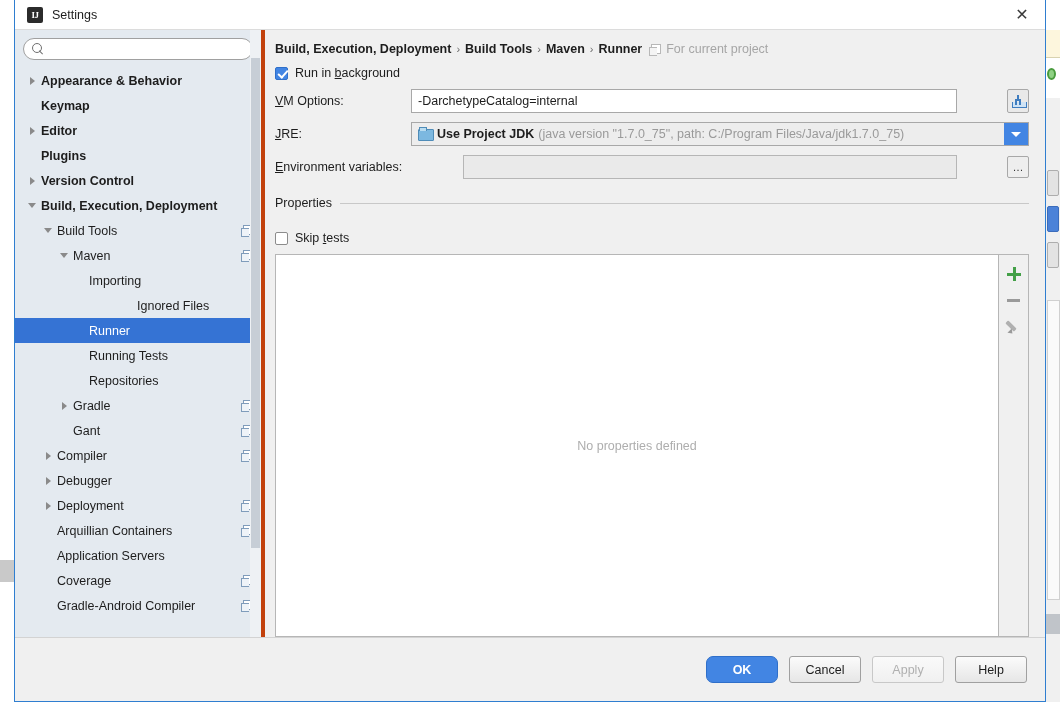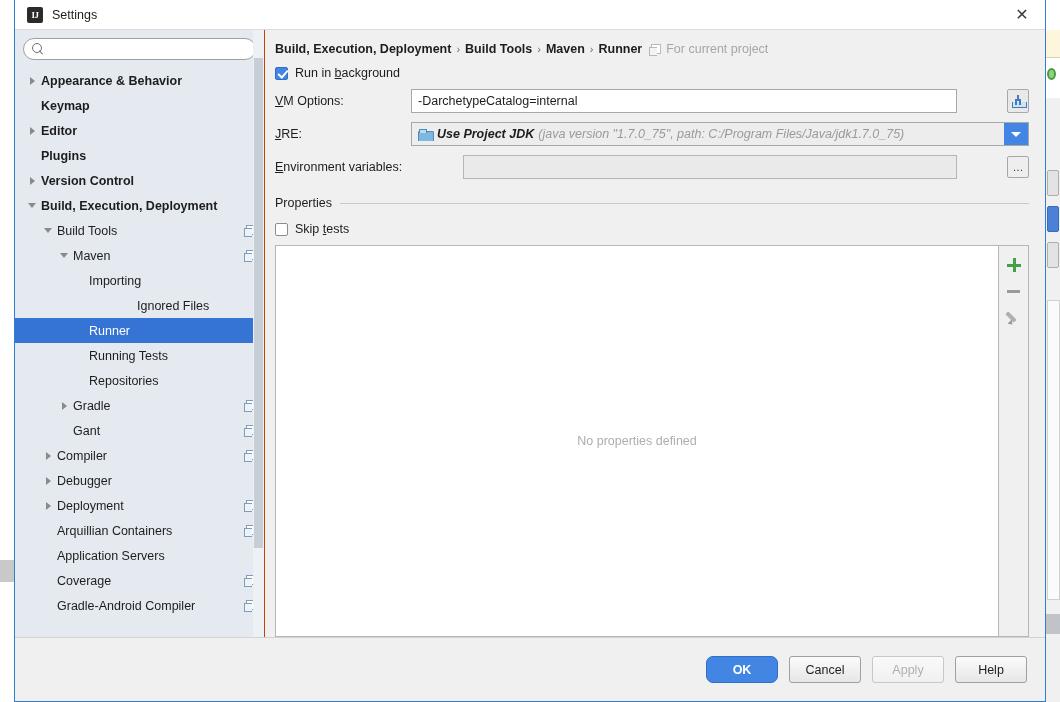--- a/index.html
+++ b/index.html
@@ -69,21 +69,21 @@
     font-family: "DejaVu Sans", sans-serif;
   }
 
   .body-area { flex: 1; display: flex; min-height:0; }
 
   
   .left-panel {
     width: 250px; min-width:250px;
     background: #e4eaf0;
     display: flex; flex-direction: column;
-    border-right: 1px solid #c2410c;
+    border-right: 4px solid #c2410c;
     position: relative;
   }
   .search-wrap { padding: 8px 8px 6px 8px; background:#e4eaf0;}
   .search-box {
     height: 22px;
     background: #fff;
     border: 1px solid #a0a0a0;
     border-radius: 11px;
     display: flex; align-items: center;
     padding: 0 8px;
@@ -178,35 +178,35 @@
   }
   .insert-icon{position:relative;width:13px;height:13px;}
   .insert-icon::before{content:"";position:absolute;left:0;bottom:0;width:13px;height:5px;border:1.5px solid #3f7dbf;border-top:none;background:#cfe3f5;}
   .insert-icon::after{content:"";position:absolute;left:5px;top:0;width:2px;height:6px;background:#3f7dbf;box-shadow:-2px 4px 0 0 #3f7dbf, 2px 4px 0 0 #3f7dbf;}
   .dots-btn { width:22px;height:22px;margin-left:6px;flex:none;background:#eeeeee;border:1px solid #a8a8a8;border-radius:2px;font-size:11px;display:flex;align-items:center;justify-content:center;color:#333;cursor:pointer;line-height:6px;}
 
   .combo {
     flex:1; height:24px; display:flex; align-items:center; min-width:0;
     border:1px solid #a8a8a8; background:#ededed;
   }
-  .combo-text { flex:1; padding:0 6px; font-size:12.5px; display:flex; align-items:flex-end; overflow:hidden; white-space:nowrap;font-style:italic;}
+  .combo-text { flex:1; padding:0 6px; font-size:12.5px; display:flex; align-items:flex-start; overflow:hidden; white-space:nowrap;}
   .jdk-icon { width:14px;height:12px;flex:none;margin-right:5px;position:relative;}
   .jdk-icon::before{content:"";position:absolute;left:0;top:2px;width:14px;height:10px;background:#7cb8e0;border:1px solid #4f8cb8;border-radius:1px;}
   .jdk-icon::after{content:"";position:absolute;left:1px;top:0;width:6px;height:3px;background:#b9dcf0;border:1px solid #4f8cb8;border-bottom:none;}
   .jdk-main { font-weight:bold; color:#1d1d1d; }
   .jdk-sub { color:#9a9a9a; margin-left:4px; }
   .combo-arrow {
     width:24px; height:22px; flex:none;
     background:#4285e3;
     display:flex;align-items:center;justify-content:center;
     cursor:pointer;
   }
   .combo-arrow::after{content:"";border-top:5px solid #fff;border-left:5px solid transparent;border-right:5px solid transparent;}
 
-  .section-head { display:flex; align-items:center; margin:8px 0 12px 0;}
+  .section-head { display:flex; align-items:center; margin:8px 0 21px 0;}
   .section-title { font-size:12.5px; color:#1d1d1d; margin-right:8px; }
   .section-line { flex:1; height:1px; background:#c8c8c8; }
 
   .props-area { flex:1; display:flex; min-height:0; }
   .props-table {
     flex:1; background:#ffffff; border:1px solid #b6b6b6;
     display:flex; align-items:center; justify-content:center;
     min-width:0;
   }
   .empty-text { color:#aeaeae; font-size:12.5px; }

